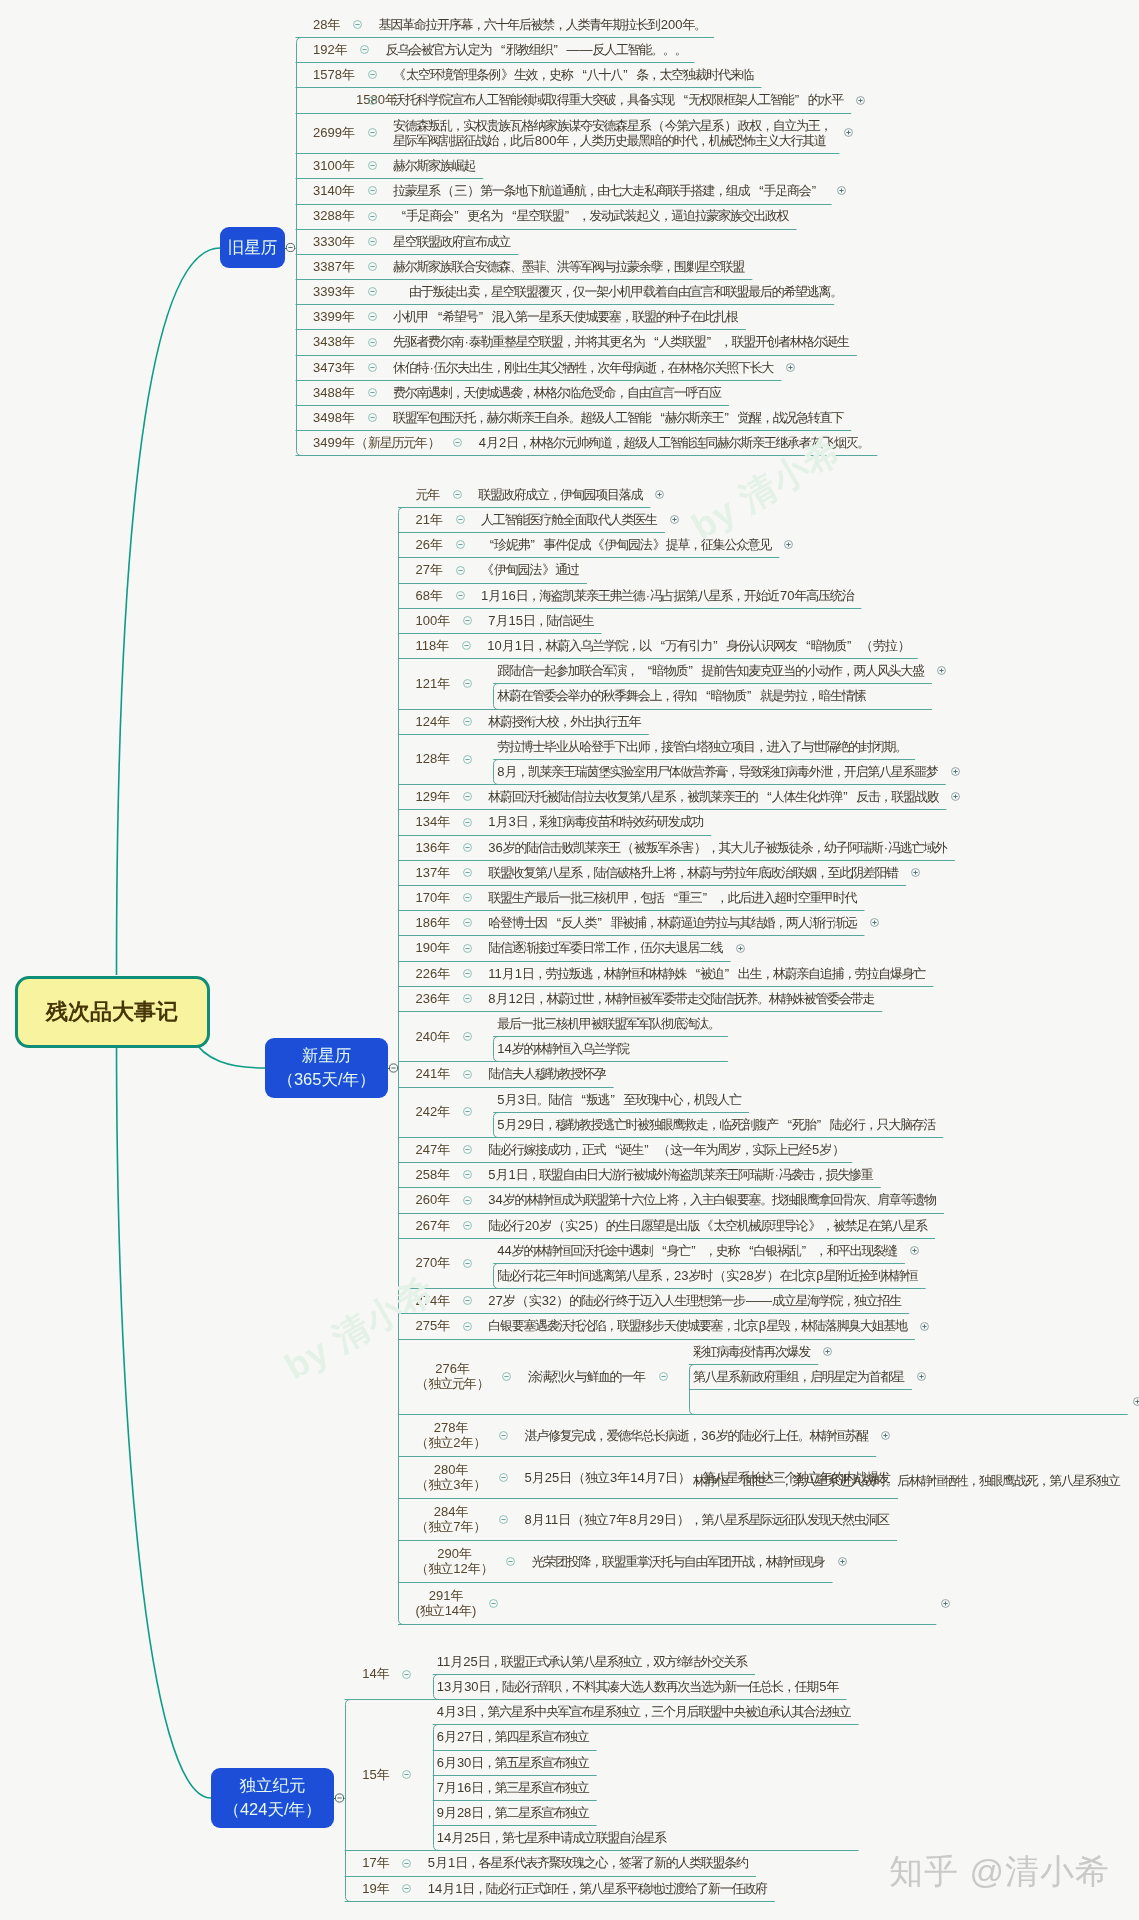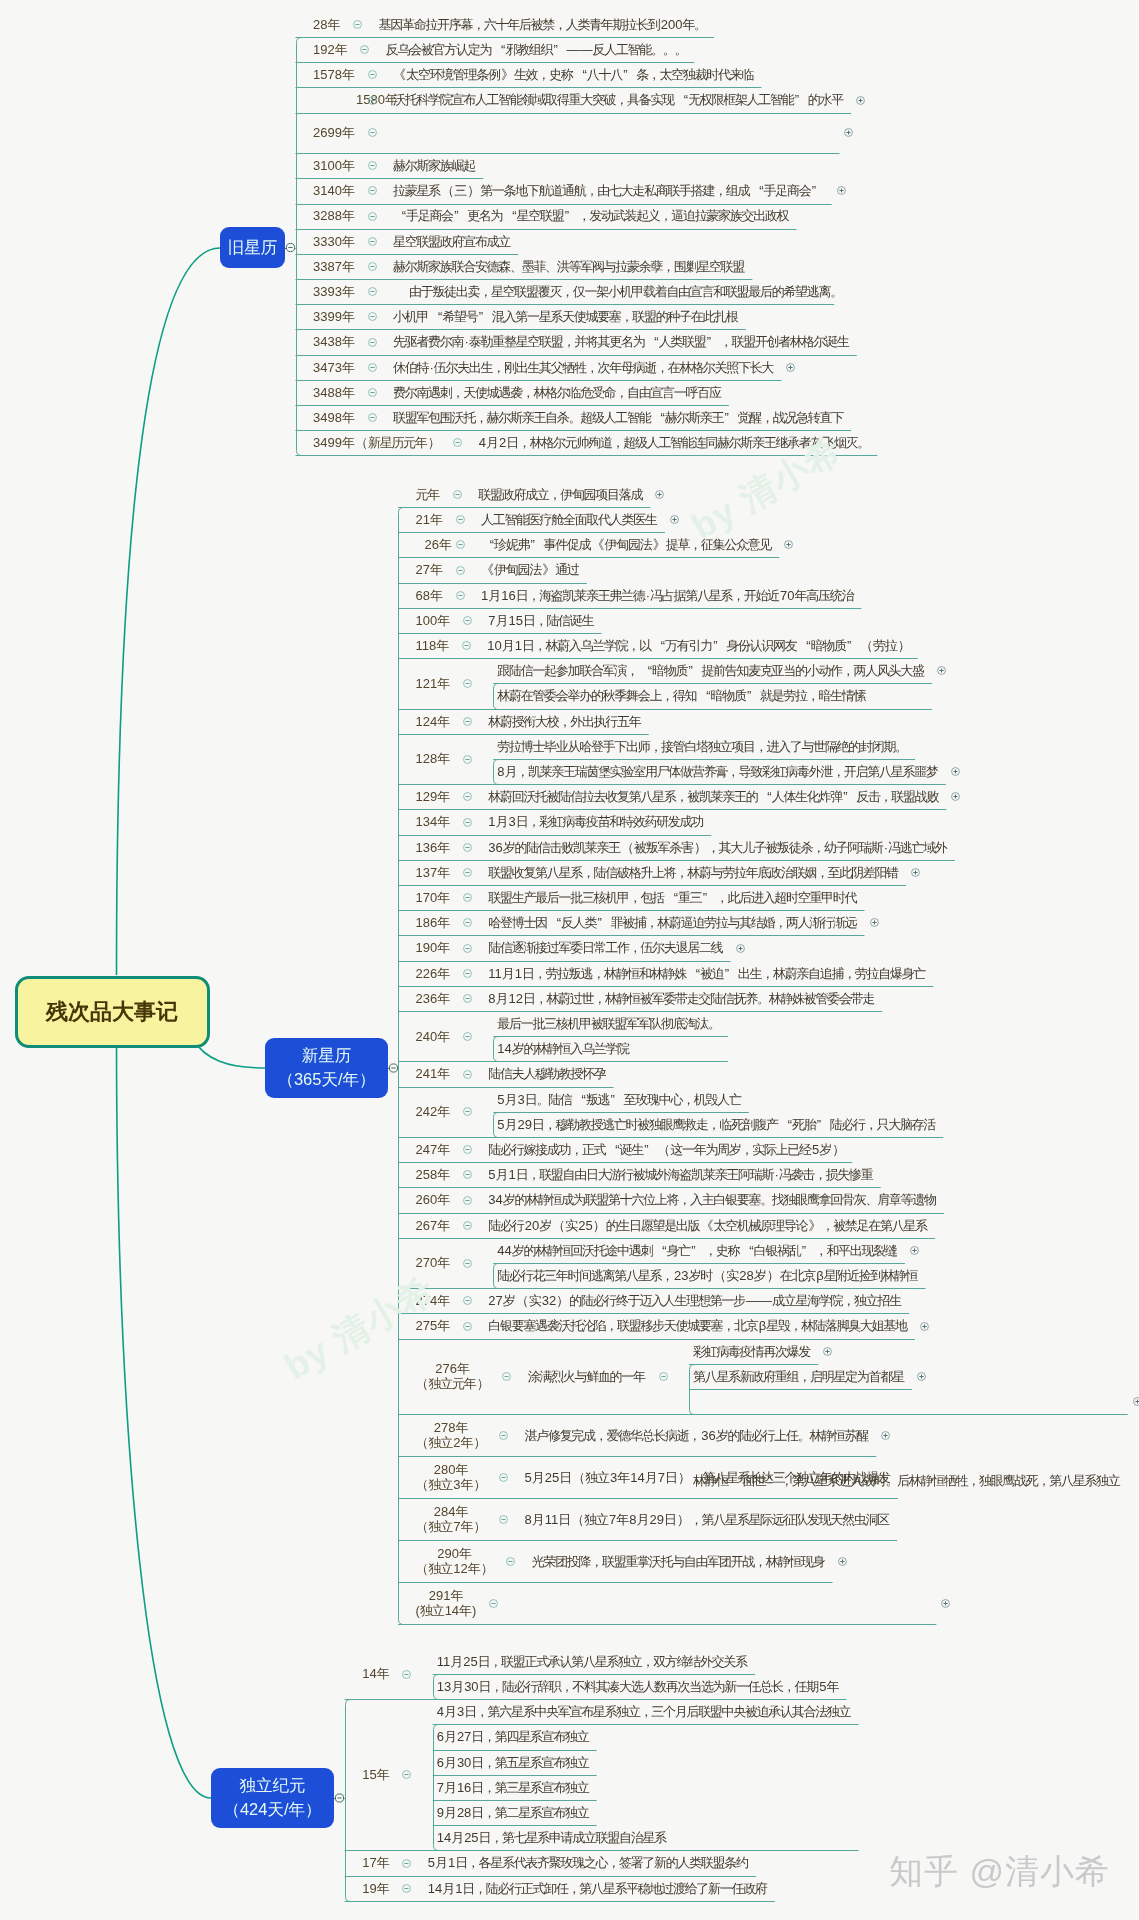--- a/index.html
+++ b/index.html
@@ -165,20 +165,21 @@
     <div class="txt" style="position: absolute; left: 393.022px; top: 92.35px; line-height: 15.3px;"><span class="cjk">沃托科学院宣布人工智能领域取得重大突破，具备实现</span><span class="ql">“</span><span class="cjk">无权限框架人工智能</span><span class="qr">”</span><span class="cjk">的水平</span></div>
     <svg viewBox="0 0 12 12" width="11" height="11" style="position: absolute; left: 855.147px; top: 94.5px;">
       <circle cx="6" cy="6" r="4.3" fill="none" stroke="#8a9fa1" stroke-width="1"></circle>
       <path d="M3.7 6H8.3M6 3.7V8.3" stroke="#52757a" stroke-width="1.1" fill="none"></path>
     </svg>
     <div class="year" style="position: absolute; left: 313.1px; top: 125.2px; line-height: 15.3px; text-align: center;">2699<span class="cjk">年</span></div>
     <svg viewBox="0 0 12 12" width="11" height="11" style="position: absolute; left: 366.522px; top: 127.35px;">
       <circle cx="6" cy="6" r="4.3" fill="none" stroke="#84bcb4" stroke-width="1"></circle>
       <path d="M3.7 6H8.3" stroke="#6aa79f" stroke-width="1.1" fill="none"></path>
     </svg>
+    <div class="txt" style="position: absolute; left: 393.022px; top: 117.55px; line-height: 15.3px;"><span class="cjk">安德森叛乱，实权贵族瓦格纳家族谋夺安德森星系</span><span class="pb">（</span><span class="cjk">今第六星系</span><span class="pb">）</span><span class="cjk">政权，自立为王，</span><br><span class="cjk">星际军阀割据征战始，此后</span>800<span class="cjk">年，人类历史最黑暗的时代，机械恐怖主义大行其道</span></div>
     <svg viewBox="0 0 12 12" width="11" height="11" style="position: absolute; left: 843.444px; top: 127.35px;">
       <circle cx="6" cy="6" r="4.3" fill="none" stroke="#8a9fa1" stroke-width="1"></circle>
       <path d="M3.7 6H8.3M6 3.7V8.3" stroke="#52757a" stroke-width="1.1" fill="none"></path>
     </svg>
     <div class="year" style="position: absolute; left: 313.1px; top: 158.05px; line-height: 15.3px; text-align: center;">3100<span class="cjk">年</span></div>
     <svg viewBox="0 0 12 12" width="11" height="11" style="position: absolute; left: 366.522px; top: 160.2px;">
       <circle cx="6" cy="6" r="4.3" fill="none" stroke="#84bcb4" stroke-width="1"></circle>
       <path d="M3.7 6H8.3" stroke="#6aa79f" stroke-width="1.1" fill="none"></path>
     </svg>
     <div class="txt" style="position: absolute; left: 393.022px; top: 158.05px; line-height: 15.3px;"><span class="cjk">赫尔斯家族崛起</span></div>
@@ -269,21 +270,21 @@
     <div class="year" style="position: absolute; left: 415.6px; top: 511.95px; line-height: 15.3px; text-align: center;">21<span class="cjk">年</span></div>
     <svg viewBox="0 0 12 12" width="11" height="11" style="position: absolute; left: 454.569px; top: 514.1px;">
       <circle cx="6" cy="6" r="4.3" fill="none" stroke="#84bcb4" stroke-width="1"></circle>
       <path d="M3.7 6H8.3" stroke="#6aa79f" stroke-width="1.1" fill="none"></path>
     </svg>
     <div class="txt" style="position: absolute; left: 481.069px; top: 511.95px; line-height: 15.3px;"><span class="cjk">人工智能医疗舱全面取代人类医生</span></div>
     <svg viewBox="0 0 12 12" width="11" height="11" style="position: absolute; left: 668.881px; top: 514.1px;">
       <circle cx="6" cy="6" r="4.3" fill="none" stroke="#8a9fa1" stroke-width="1"></circle>
       <path d="M3.7 6H8.3M6 3.7V8.3" stroke="#52757a" stroke-width="1.1" fill="none"></path>
     </svg>
-    <div class="year" style="position: absolute; left: 415.6px; top: 537.15px; line-height: 15.3px; text-align: right; margin-left: 9px;">26<span class="cjk">年</span></div>
+    <div class="year" style="position: absolute; left: 415.6px; top: 537.15px; line-height: 15.3px; text-align: right;">26<span class="cjk">年</span></div>
     <svg viewBox="0 0 12 12" width="11" height="11" style="position: absolute; left: 454.569px; top: 539.3px;">
       <circle cx="6" cy="6" r="4.3" fill="none" stroke="#84bcb4" stroke-width="1"></circle>
       <path d="M3.7 6H8.3" stroke="#6aa79f" stroke-width="1.1" fill="none"></path>
     </svg>
     <div class="txt" style="position: absolute; left: 481.069px; top: 537.15px; line-height: 15.3px;"><span class="ql">“</span><span class="cjk">珍妮弗</span><span class="qr">”</span><span class="cjk">事件促成</span><span class="pa">《</span><span class="cjk">伊甸园法</span><span class="pa">》</span><span class="cjk">提草，征集公众意见</span></div>
     <svg viewBox="0 0 12 12" width="11" height="11" style="position: absolute; left: 783.303px; top: 539.3px;">
       <circle cx="6" cy="6" r="4.3" fill="none" stroke="#8a9fa1" stroke-width="1"></circle>
       <path d="M3.7 6H8.3M6 3.7V8.3" stroke="#52757a" stroke-width="1.1" fill="none"></path>
     </svg>
     <div class="year" style="position: absolute; left: 415.6px; top: 562.35px; line-height: 15.3px; text-align: center;">27<span class="cjk">年</span></div>

